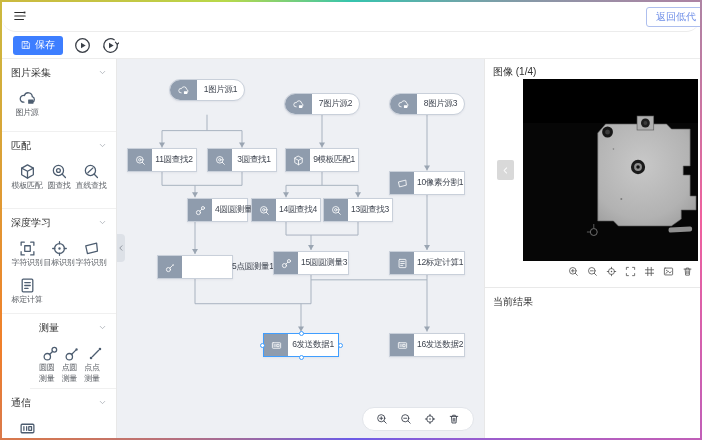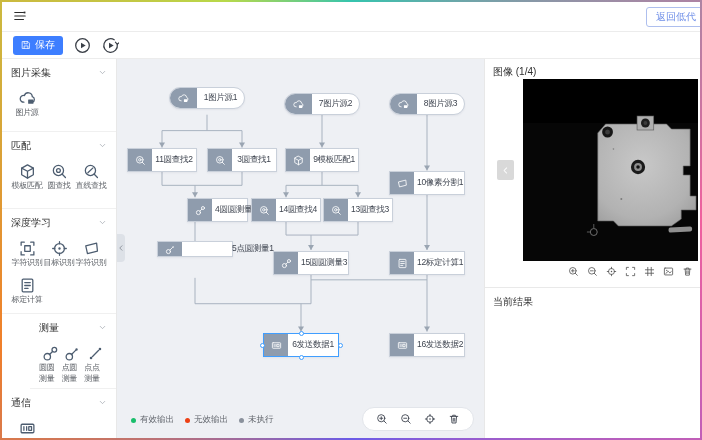--- a/index.html
+++ b/index.html
@@ -3,21 +3,21 @@
 <meta charset="utf-8">
 <style>
   * { margin:0; padding:0; box-sizing:border-box; }
   html,body { width:702px; height:440px; }
   body { font-family:"Liberation Sans","DejaVu Sans",sans-serif; font-size:10px; color:#333; }
   .frame { width:702px; height:440px; padding:2px;
     background:conic-gradient(from 0deg, #35c4ae, #f0609e 90deg, #6c5ce7 180deg, #f07f2a 250deg, #b8d94a 330deg, #35c4ae 360deg); }
   .app { width:100%; height:100%; background:#fff; display:flex; flex-direction:column; overflow:hidden; position:relative; }
 
   
-  .topbar { height:30px; flex:0 0 30px; border-bottom:1px solid #ececec; display:flex; align-items:center; padding:0 10px; position:relative; }
+  .topbar { height:30px; flex:0 0 30px; border-bottom:1px solid #ececec; display:flex; align-items:center; padding:0 10px; position:relative;border-radius:14px; }
   .menu-btn { width:16px; height:16px; color:#2b2b2b; font-size:14px; background:none; border:none; cursor:pointer; }
   .back-btn { position:absolute; right:-6px; top:5px; height:20px; padding:0 9px; font-size:10px;
     color:#6f8fe8; background:#fff; border:1px solid #aebfee; border-radius:3px; }
 
   
   .toolbar { height:27px; flex:0 0 27px; border-bottom:1px solid #ececec; display:flex; align-items:center; gap:11px; padding:0 11px; }
   .save-btn { height:19px; padding:0 8px; background:#3d7eff; color:#fff; border:none; border-radius:3px;
     font-size:10px; display:flex; align-items:center; gap:4px; }
   .round-btn { width:17px; height:17px; background:none; border:none; color:#3a3f47; font-size:17px; display:flex; align-items:center; justify-content:center; }
 
@@ -336,21 +336,21 @@
             <polygon points="75,134 81,134 78,139" fill="#9aa5b2"></polygon>
             <polygon points="166,134 172,134 169,139" fill="#9aa5b2"></polygon>
             <polygon points="238,134 244,134 241,139" fill="#9aa5b2"></polygon>
             <polygon points="75,191 81,191 78,196" fill="#9aa5b2"></polygon>
             <polygon points="191,187 197,187 194,192" fill="#9aa5b2"></polygon>
             <polygon points="307,187 313,187 310,192" fill="#9aa5b2"></polygon>
             <polygon points="181,269 187,269 184,274" fill="#9aa5b2"></polygon>
             <polygon points="307,269 313,269 310,274" fill="#9aa5b2"></polygon>
           </svg>
       <div id="nodes">
-            <div class="node pill" style="left: 52px; top: 28px; width: 76px; height: 22px; justify-content: flex-end;">
+            <div class="node pill" style="left: 52px; top: 20px; width: 76px; height: 22px; justify-content: flex-end;">
               <span class="nicon">
                 <i data-icon="image-source">
                   <svg viewBox="0 0 16 16" fill="none" stroke="currentColor" stroke-width="1.2" stroke-linecap="round" stroke-linejoin="round">
                     <path d="M4.6,11.5 a3.2,3.2 0 1 1 0.5,-6.3 A3.8,3.8 0 0 1 12.5,6.3 a2.7,2.7 0 0 1 0,5.2"></path>
                     <rect x="8.6" y="9" width="5" height="4" fill="currentColor" stroke="none" rx="0.5"></rect>
                   </svg>
                 </i>
               </span>
               <span class="nlabel">1图片源1</span>
             </div>
@@ -450,21 +450,21 @@
                 <i data-icon="circle-find">
                   <svg viewBox="0 0 16 16" fill="none" stroke="currentColor" stroke-width="1.2" stroke-linecap="round" stroke-linejoin="round">
                     <circle cx="7" cy="7" r="4.8"></circle>
                     <circle cx="7" cy="7" r="1.8"></circle>
                     <path d="M10.6,10.6 L13.6,13.6"></path>
                   </svg>
                 </i>
               </span>
               <span class="nlabel">13圆查找3</span>
             </div>
-            <div class="node " style="left: 40px; top: 182px; width: 76px; height: 16px; gap: 47px;">
+            <div class="node " style="left: 40px; top: 196px; width: 76px; height: 24px; gap: 47px;">
               <span class="nicon">
                 <i data-icon="measure-pc">
                   <svg viewBox="0 0 16 16" fill="none" stroke="currentColor" stroke-width="1.2" stroke-linecap="round" stroke-linejoin="round">
                     <circle cx="5" cy="11" r="3"></circle>
                     <circle cx="11.8" cy="4.2" r="1.1" fill="currentColor" stroke="none"></circle>
                     <path d="M7.1,8.9 L10.9,5.1"></path>
                   </svg>
                 </i>
               </span>
               <span class="nlabel">5点圆测量1</span>
@@ -514,34 +514,20 @@
                   <svg viewBox="0 0 16 16" fill="none" stroke="currentColor" stroke-width="1.2" stroke-linecap="round" stroke-linejoin="round">
                     <rect x="2" y="4" width="12" height="8" rx="1"></rect>
                     <path d="M4.6,6.3 V9.7 M7.2,6.3 V9.7"></path>
                     <rect x="9.2" y="6.3" width="2.6" height="3.4"></rect>
                   </svg>
                 </i>
               </span>
               <span class="nlabel">16发送数据2</span>
             </div>
           </div>
-      <div class="legend">
-        <span class="li">
-              <span class="dot" style="background: rgb(25, 190, 107);"></span>
-              <span>有效输出</span>
-            </span>
-        <span class="li">
-              <span class="dot" style="background: rgb(237, 64, 20);"></span>
-              <span>无效输出</span>
-            </span>
-        <span class="li">
-              <span class="dot" style="background: rgb(138, 145, 156);"></span>
-              <span>未执行</span>
-            </span>
-      </div>
       <div class="zoom-pill">
         <button class="zb">
               <i data-icon="zoom-in">
                 <svg viewBox="0 0 16 16" fill="none" stroke="currentColor" stroke-width="1.2" stroke-linecap="round" stroke-linejoin="round">
                   <circle cx="7" cy="7" r="4.8"></circle>
                   <path d="M10.6,10.6 L13.6,13.6 M5,7 H9 M7,5 V9"></path>
                 </svg>
               </i>
             </button>
         <button class="zb">

